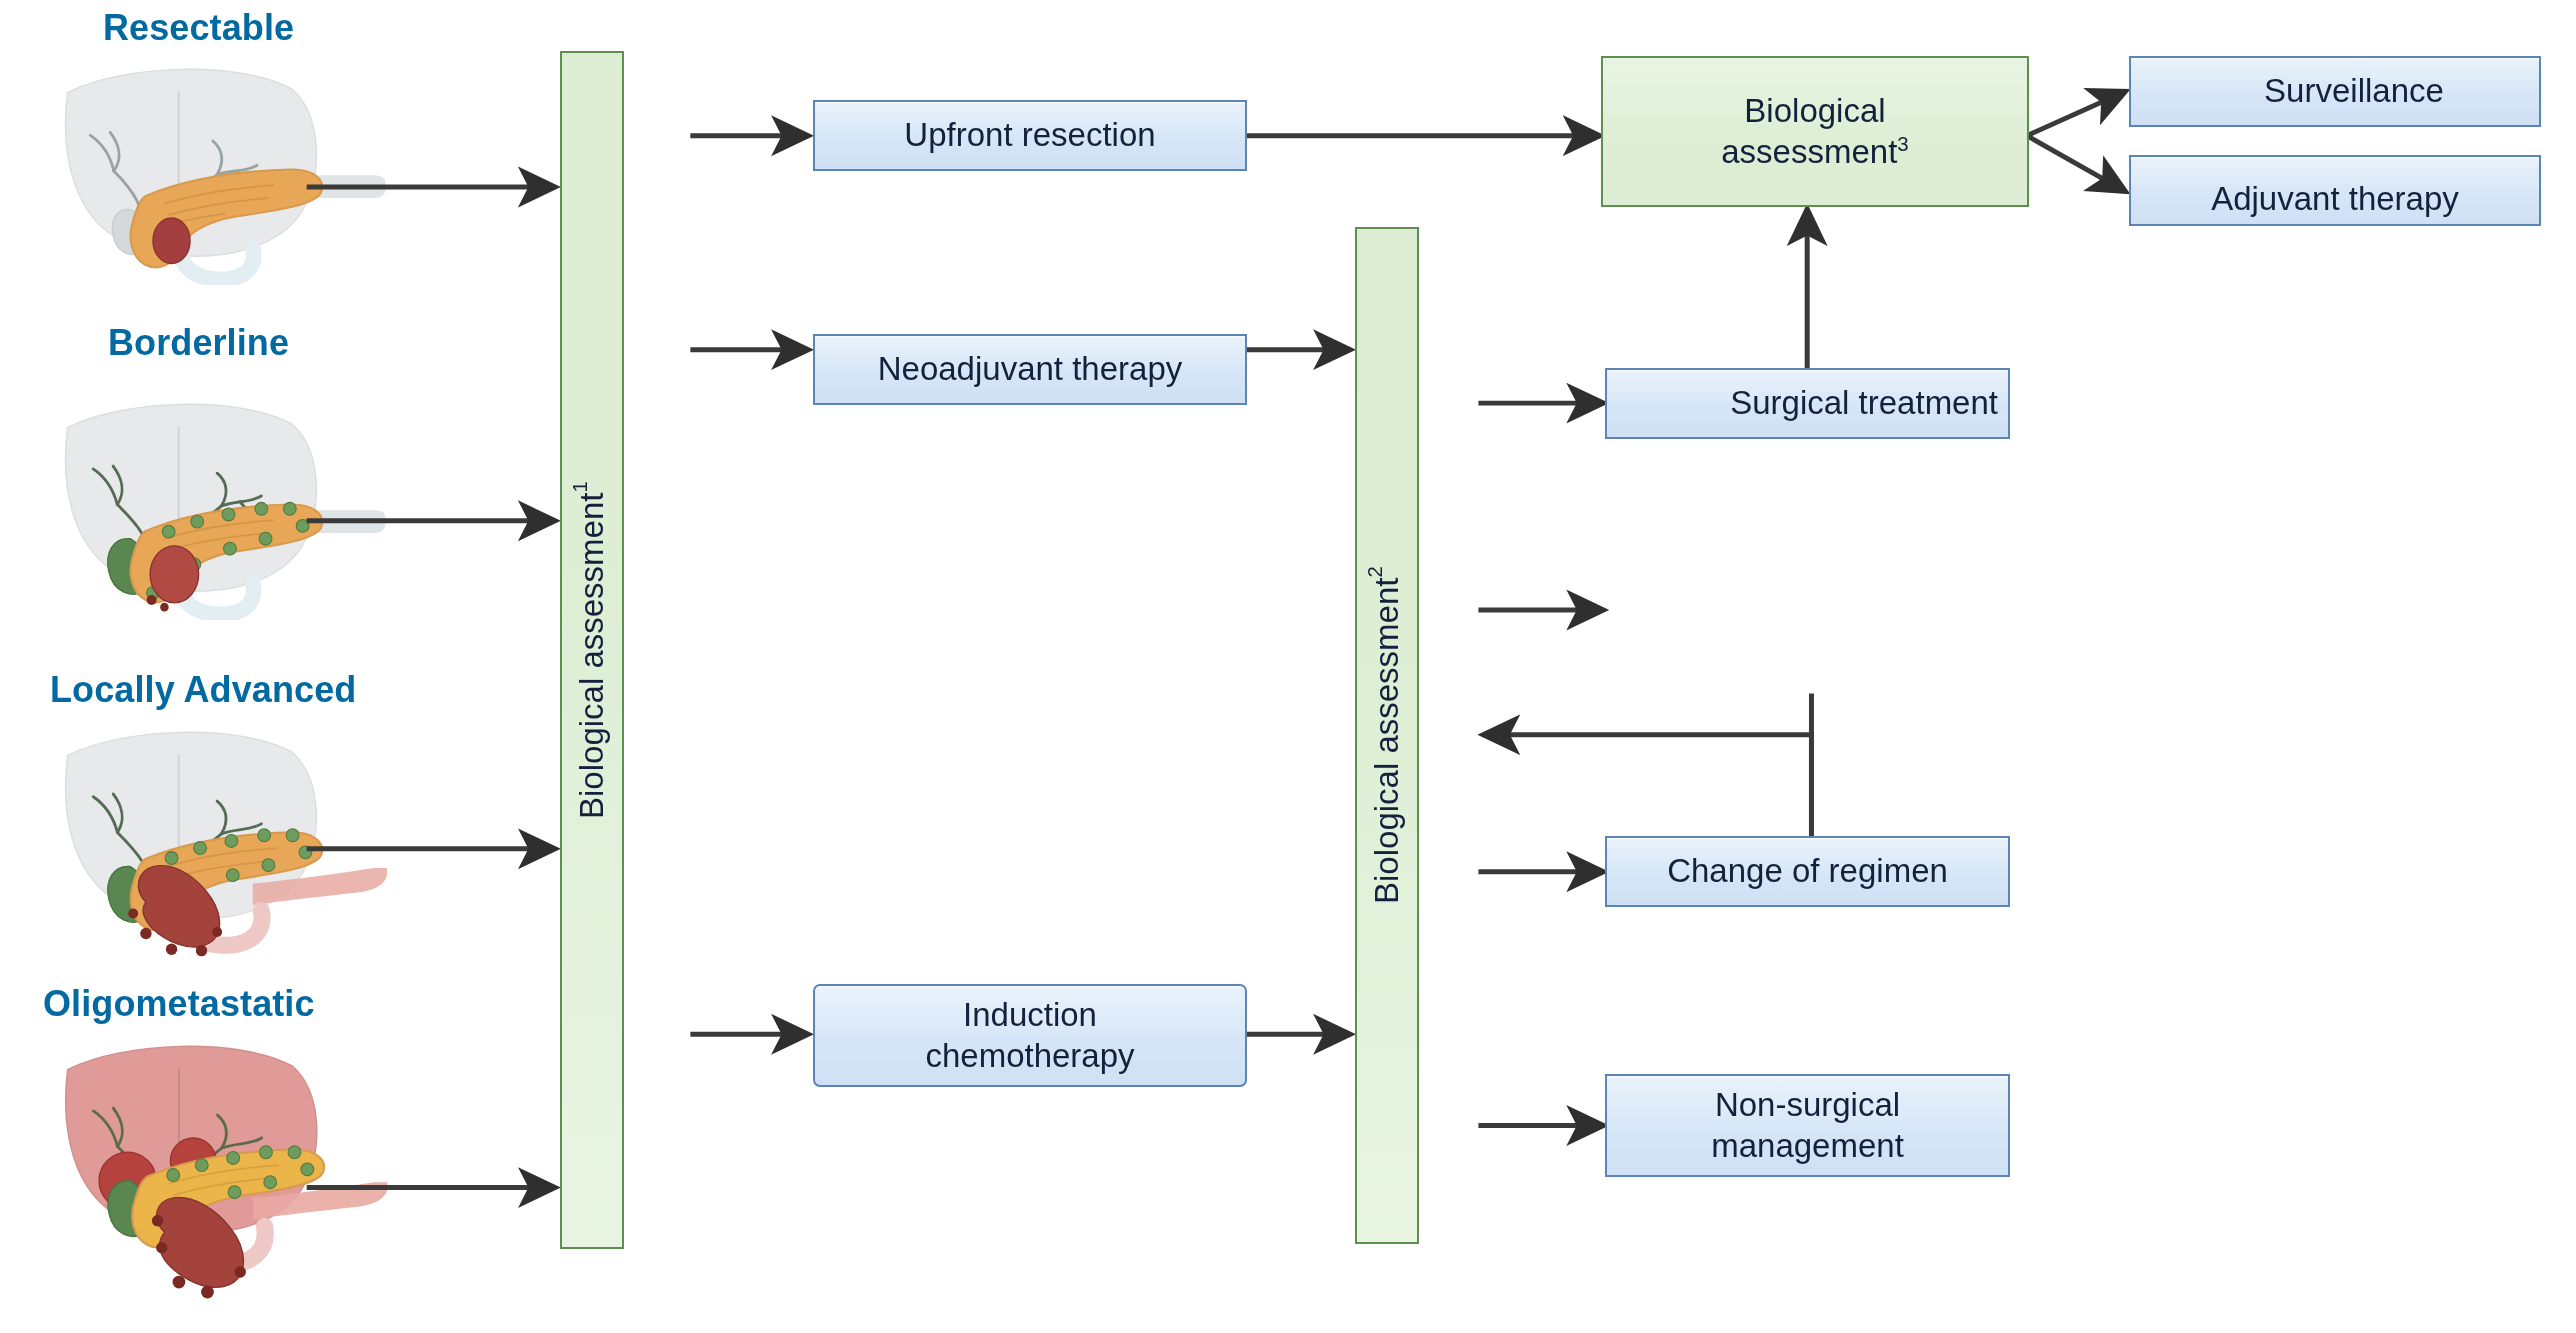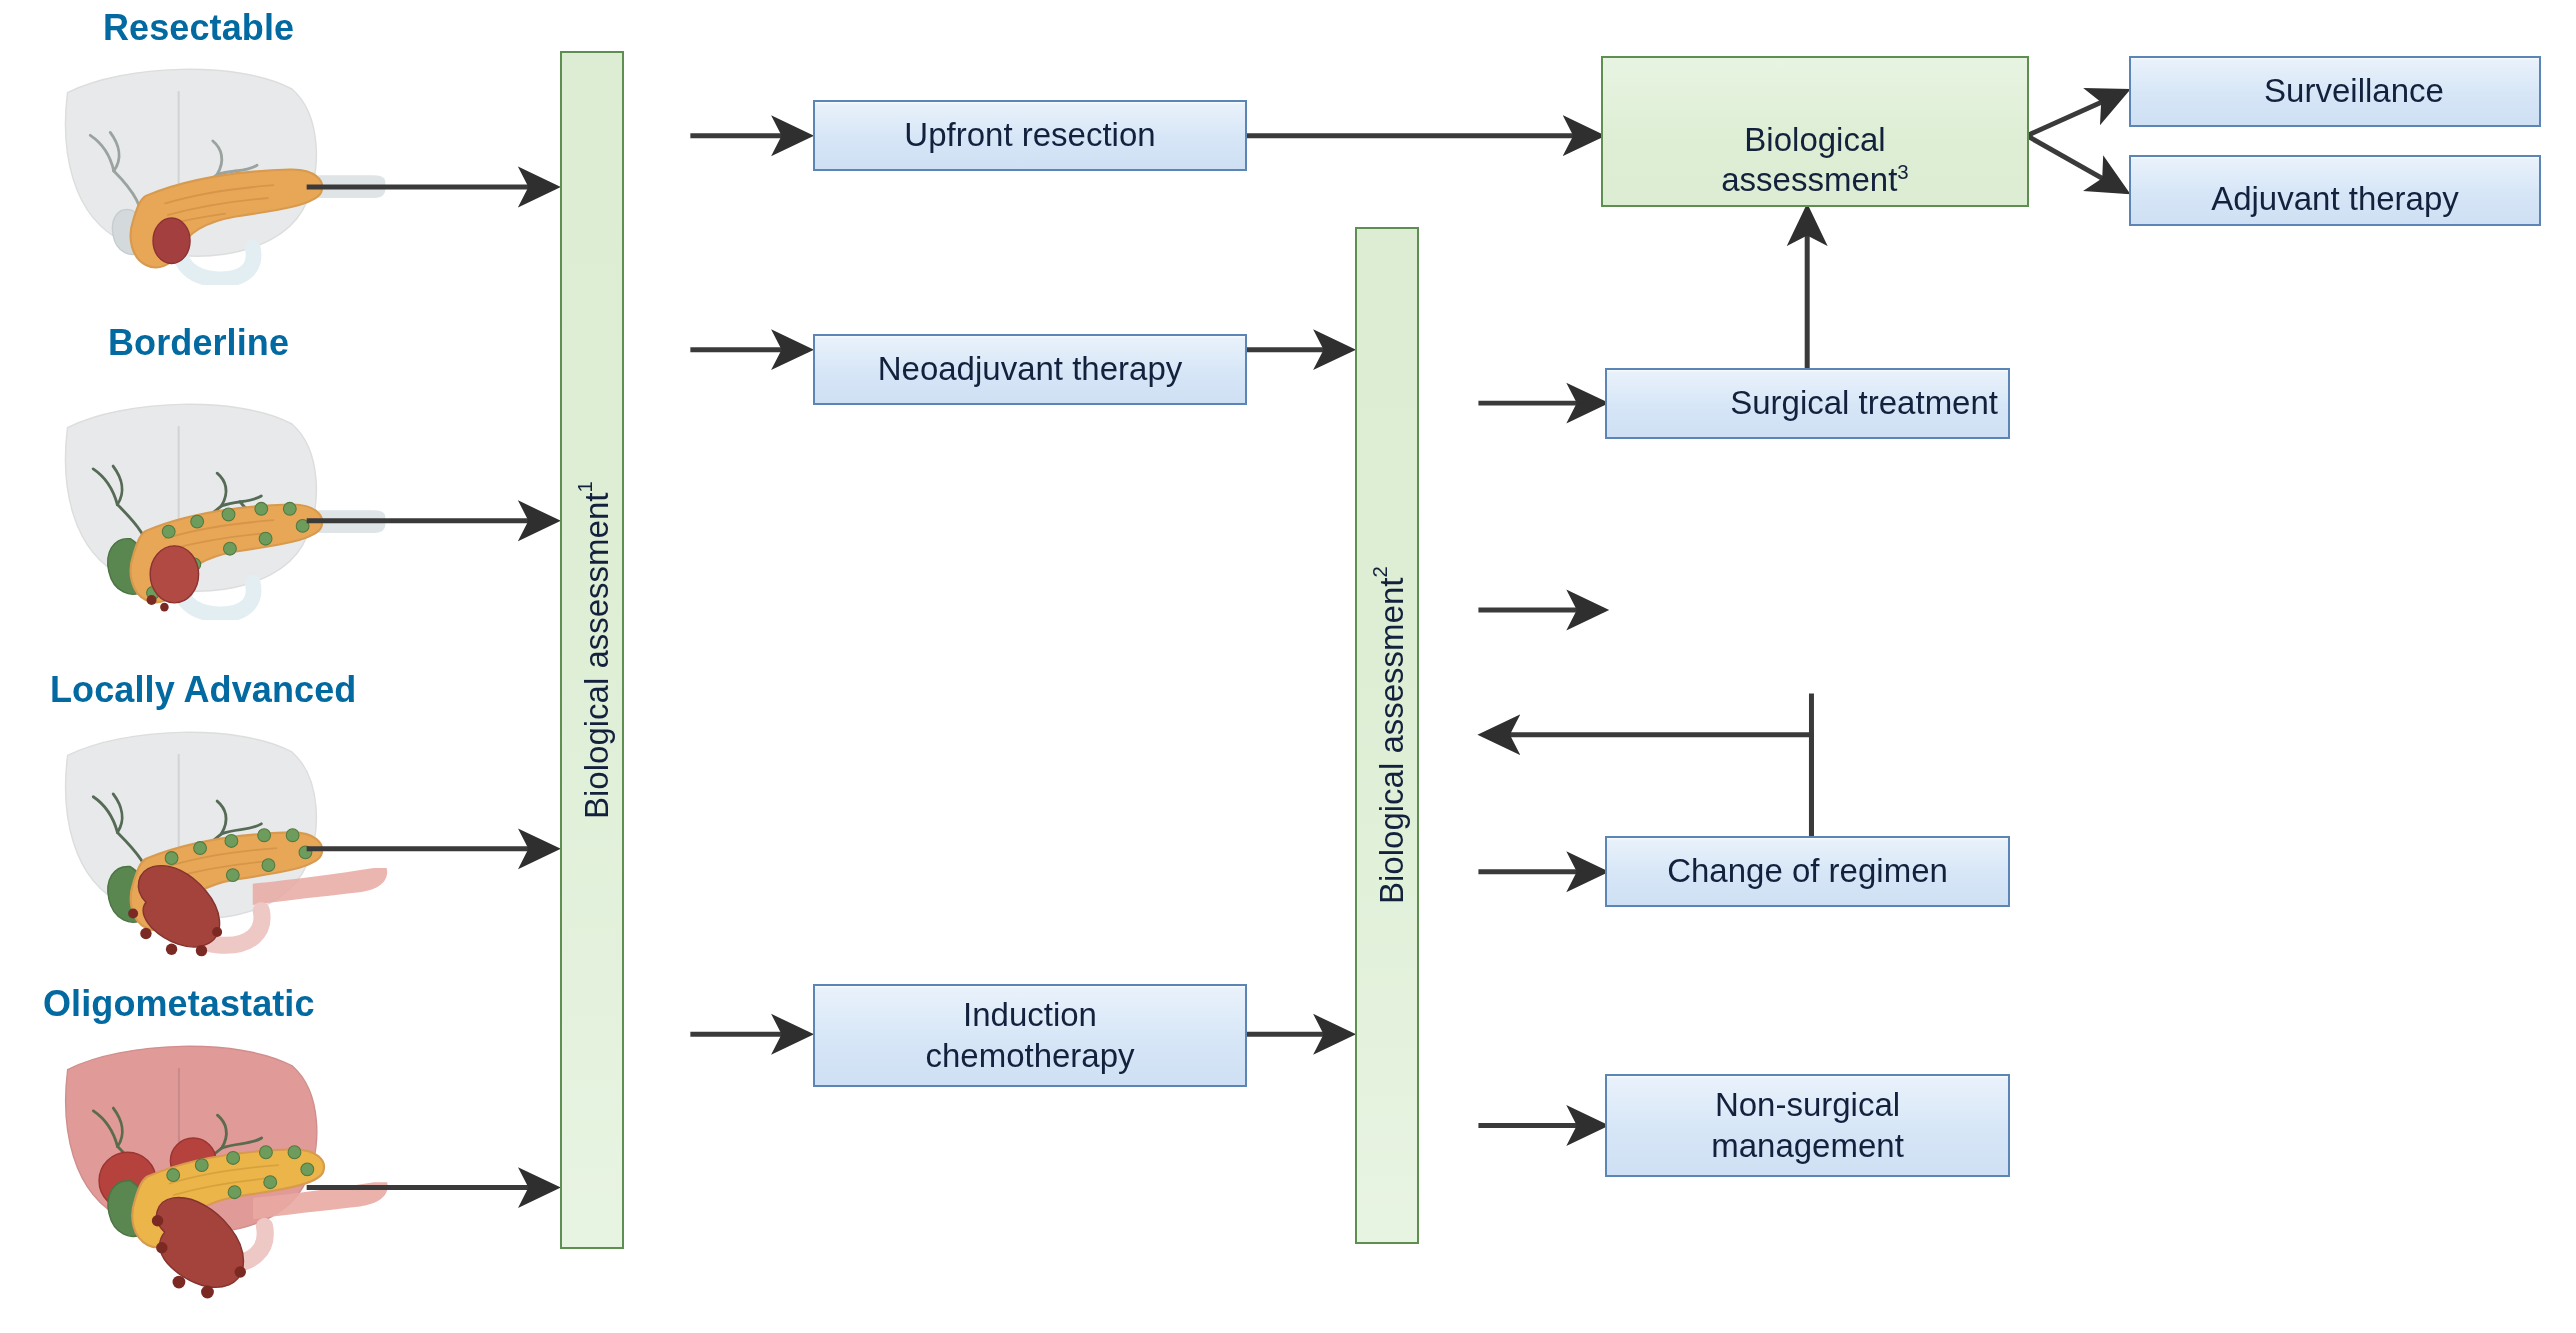--- a/index.html
+++ b/index.html
@@ -40,21 +40,20 @@
     padding:4.3px 10px;
   }
   .node.blue{
     background:linear-gradient(180deg,#eaf2fb 0%,#d6e6f7 55%,#cfe0f4 100%);
     border:2.1px solid #5b85b5;
     box-shadow:inset 0 1.4px 0 #f4f9ff;
   }
   .node.green{
     background:linear-gradient(180deg,#e8f4e2 0%,#ddeed4 60%,#dcedd3 100%);
     border:2.1px solid #5f8f50;
-    align-items:flex-end;
   }
   .node .lbl{display:block;}
   .node sup{font-size:.62em;vertical-align:super;line-height:0;}
 
   
   .node.vertical{
     writing-mode:vertical-rl;
     transform:rotate(180deg);
     padding:10px 4.3px;
   }
@@ -297,21 +296,21 @@
   </div>
 
   <div class="node blue" style="left:813px;top:100px;width:434px;height:71px;">
     <span class="lbl">Upfront resection</span>
   </div>
 
   <div class="node blue" style="left:813px;top:314px;width:434px;height:71px;margin-top:20px;">
     <span class="lbl">Neoadjuvant therapy</span>
   </div>
 
-  <div class="node blue" style="left:813px;top:984px;width:434px;height:103px;">
+  <div class="node blue" style="left:813px;top:984px;width:434px;height:103px;border-radius:7px;">
     <span class="lbl">
       <span>Induction</span><br>
       <span>chemotherapy</span>
     </span>
   </div>
 
   <div class="node green" style="left:1601px;top:56px;width:428px;height:151px;">
     <span class="lbl">
       <span>Biological</span><br>
       <span>assessment</span><sup>3</sup>

